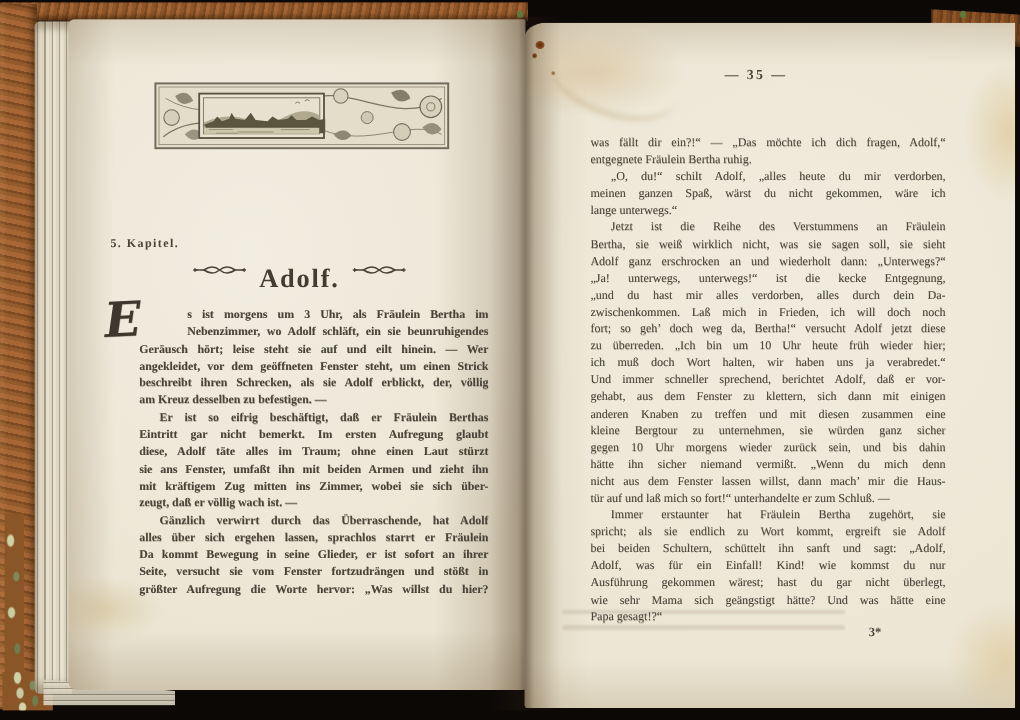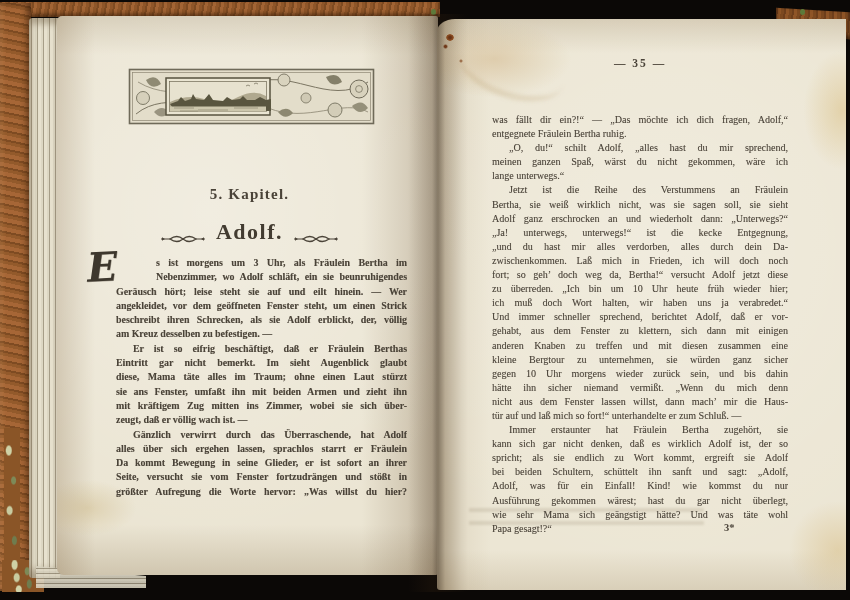--- a/index.html
+++ b/index.html
@@ -63,42 +63,42 @@
   .fox1{left:9px;top:15px;width:8px;height:7px;background:radial-gradient(#6e3414 20%,#9c5526 60%,transparent 75%);}
   .fox2{left:6px;top:25px;width:5px;height:5px;background:radial-gradient(#7a3c1a 30%,transparent 75%);}
   .fox3{left:22px;top:40px;width:4px;height:4px;background:radial-gradient(#8a4d26 30%,transparent 75%);opacity:.7;}
   .stain-arc{position:absolute;left:20px;top:18px;width:110px;height:55px;border-radius:50%;
     border-bottom:6px solid rgba(175,140,85,.22);transform:rotate(18deg);filter:blur(2px);}
   .ghost-smudge{position:absolute;left:32px;top:486px;width:235px;height:28px;opacity:.16;filter:blur(1px);
     background:repeating-linear-gradient(180deg, transparent 0 3px, #7a6a4e 3px 7px, transparent 7px 13px);}
 
   
   .vignette{position:absolute;left:71px;top:52px;width:247px;height:57px;}
-  .chapter-number{position:absolute;left:35px;top:170px;width:315px;text-align:center;
-    font-size:15px;font-weight:bold;letter-spacing:1.2px;color:#4a4338;}
-  .title-row{position:absolute;left:35px;top:203px;width:315px;display:flex;align-items:flex-end;justify-content:center;gap:10px;}
+  .chapter-number{position:absolute;left:35px;top:182px;width:315px;text-align:left;
+    font-size:10px;font-weight:bold;letter-spacing:1.2px;color:#4a4338;}
+  .title-row{position:absolute;left:35px;top:203px;width:315px;display:flex;align-items:flex-start;justify-content:center;gap:10px;}
   .chapter-title{font-size:22px;font-weight:bold;letter-spacing:1.5px;color:#433c31;}
   .flourish{width:46px;height:12px;}
 
   .text-block{position:absolute;color:#4a4338;}
   .left-text{left:35px;top:240px;width:315px;font-size:9.9px;font-weight:bold;}
   .left-text .tline{height:14.3px;line-height:14.3px;margin-left:24px;}
   .right-text{left:55px;top:64px;width:296px;font-size:10px;font-weight:normal;color:#4b443a;margin-top:30px;}
   .right-text .tline{height:14.1px;line-height:14.1px;}
   .tline{text-align:justify;text-align-last:justify;overflow:hidden;white-space:nowrap;
     text-shadow:0.3px 0.3px 0 rgba(60,50,40,.3);}
   .tline.end{text-align-last:left;}
   .tline.ind{text-indent:17px;}
   .tline.dc{padding-left:40px;}
   .drop-cap{position:absolute;left:30px;top:234px;font-family:"DejaVu Serif",serif;
     font-style:italic;font-weight:bold;font-size:40px;line-height:34px;color:#3d372d;
     transform:rotate(-3deg);text-shadow:0.5px 0.5px 0 rgba(60,50,40,.4);}
 
   
-  .page-number{position:absolute;left:55px;top:38px;width:296px;text-align:center;
+  .page-number{position:absolute;left:45px;top:38px;width:296px;text-align:center;
     font-size:11.5px;font-weight:bold;letter-spacing:2px;color:#4b443a;}
   .signature-mark{position:absolute;left:287px;top:503px;font-size:10.5px;font-weight:bold;color:#4b443a;}
 </style>
 </head>
 <body>
 
 <div class="scene">
 
   <div class="cover-top"></div>
   <div class="cover-left"></div>
@@ -156,22 +156,22 @@
 
     <div class="drop-cap">E</div>
     <div class="text-block left-text">
         <div class="tline dc">s ist morgens um 3 Uhr, als Fräulein Bertha im</div>
         <div class="tline dc">Nebenzimmer, wo Adolf schläft, ein sie beunruhigendes</div>
         <div class="tline">Geräusch hört; leise steht sie auf und eilt hinein. — Wer</div>
         <div class="tline">angekleidet, vor dem geöffneten Fenster steht, um einen Strick</div>
         <div class="tline">beschreibt ihren Schrecken, als sie Adolf erblickt, der, völlig</div>
         <div class="tline end">am Kreuz desselben zu befestigen. —</div>
         <div class="tline ind">Er ist so eifrig beschäftigt, daß er Fräulein Berthas</div>
-        <div class="tline">Eintritt gar nicht bemerkt. Im sieht Augenblick glaubt</div>
-        <div class="tline">diese, Mama täte alles im Traum; ohne einen Laut stürzt</div>
+        <div class="tline">Eintritt gar nicht bemerkt. Im ersten Aufregung glaubt</div>
+        <div class="tline">diese, Adolf täte alles im Traum; ohne einen Laut stürzt</div>
         <div class="tline">sie ans Fenster, umfaßt ihn mit beiden Armen und zieht ihn</div>
         <div class="tline">mit kräftigem Zug mitten ins Zimmer, wobei sie sich über-</div>
         <div class="tline end">zeugt, daß er völlig wach ist. —</div>
         <div class="tline ind">Gänzlich verwirrt durch das Überraschende, hat Adolf</div>
         <div class="tline">alles über sich ergehen lassen, sprachlos starrt er Fräulein</div>
         <div class="tline">Da kommt Bewegung in seine Glieder, er ist sofort an ihrer</div>
         <div class="tline">Seite, versucht sie vom Fenster fortzudrängen und stößt in</div>
         <div class="tline">größter Aufregung die Worte hervor: „Was willst du hier?</div>
       </div>
   </div>
@@ -180,46 +180,45 @@
     <div class="foxing fox1"></div>
     <div class="foxing fox2"></div>
     <div class="foxing fox3"></div>
     <div class="stain-arc"></div>
     <div class="ghost-smudge"></div>
 
     <div class="page-number">— 35 —</div>
     <div class="text-block right-text">
         <div class="tline">was fällt dir ein?!“ — „Das möchte ich dich fragen, Adolf,“</div>
         <div class="tline end">entgegnete Fräulein Bertha ruhig.</div>
-        <div class="tline ind">„O, du!“ schilt Adolf, „alles hast du mir sprechend,</div>
+        <div class="tline ind">„O, du!“ schilt Adolf, „alles heute du mir verdorben,</div>
         <div class="tline">meinen ganzen Spaß, wärst du nicht gekommen, wäre ich</div>
         <div class="tline end">lange unterwegs.“</div>
         <div class="tline ind">Jetzt ist die Reihe des Verstummens an Fräulein</div>
         <div class="tline">Bertha, sie weiß wirklich nicht, was sie sagen soll, sie sieht</div>
         <div class="tline">Adolf ganz erschrocken an und wiederholt dann: „Unterwegs?“</div>
         <div class="tline">„Ja! unterwegs, unterwegs!“ ist die kecke Entgegnung,</div>
         <div class="tline">„und du hast mir alles verdorben, alles durch dein Da-</div>
         <div class="tline">zwischenkommen. Laß mich in Frieden, ich will doch noch</div>
         <div class="tline">fort; so geh’ doch weg da, Bertha!“ versucht Adolf jetzt diese</div>
         <div class="tline">zu überreden. „Ich bin um 10 Uhr heute früh wieder hier;</div>
         <div class="tline">ich muß doch Wort halten, wir haben uns ja verabredet.“</div>
         <div class="tline">Und immer schneller sprechend, berichtet Adolf, daß er vor-</div>
         <div class="tline">gehabt, aus dem Fenster zu klettern, sich dann mit einigen</div>
         <div class="tline">anderen Knaben zu treffen und mit diesen zusammen eine</div>
         <div class="tline">kleine Bergtour zu unternehmen, sie würden ganz sicher</div>
         <div class="tline">gegen 10 Uhr morgens wieder zurück sein, und bis dahin</div>
         <div class="tline">hätte ihn sicher niemand vermißt. „Wenn du mich denn</div>
         <div class="tline">nicht aus dem Fenster lassen willst, dann mach’ mir die Haus-</div>
         <div class="tline end">tür auf und laß mich so fort!“ unterhandelte er zum Schluß. —</div>
         <div class="tline ind">Immer erstaunter hat Fräulein Bertha zugehört, sie</div>
-        <div class="tline">kann sich gar nicht denken, daß es wirklich Adolf ist, der so</div>
         <div class="tline">spricht; als sie endlich zu Wort kommt, ergreift sie Adolf</div>
         <div class="tline">bei beiden Schultern, schüttelt ihn sanft und sagt: „Adolf,</div>
         <div class="tline">Adolf, was für ein Einfall! Kind! wie kommst du nur</div>
         <div class="tline">Ausführung gekommen wärest; hast du gar nicht überlegt,</div>
-        <div class="tline">wie sehr Mama sich geängstigt hätte? Und was täte wohl</div>
+        <div class="tline">wie sehr Mama sich geängstigt hätte? Und was hätte eine</div>
         <div class="tline end">Papa gesagt!?“</div>
       </div>
     <div class="signature-mark">3*</div>
   </div>
 
   <div class="gutter-shadow"></div>
 </div>
 
 </body></html>

